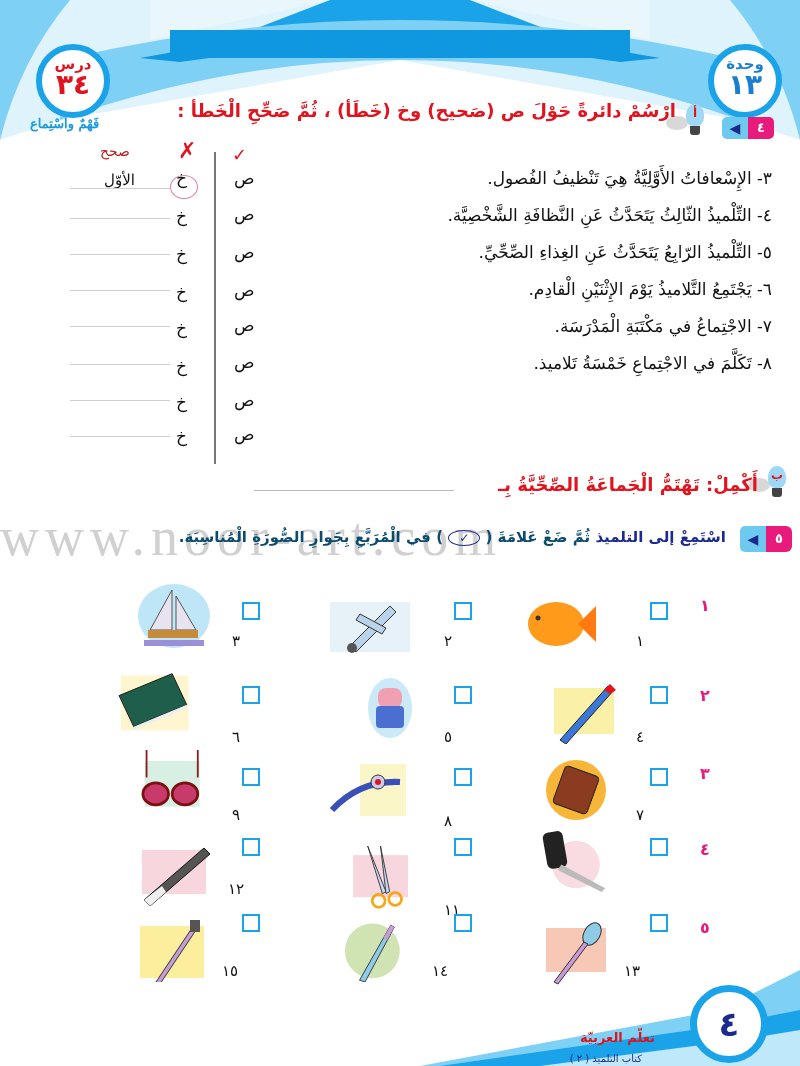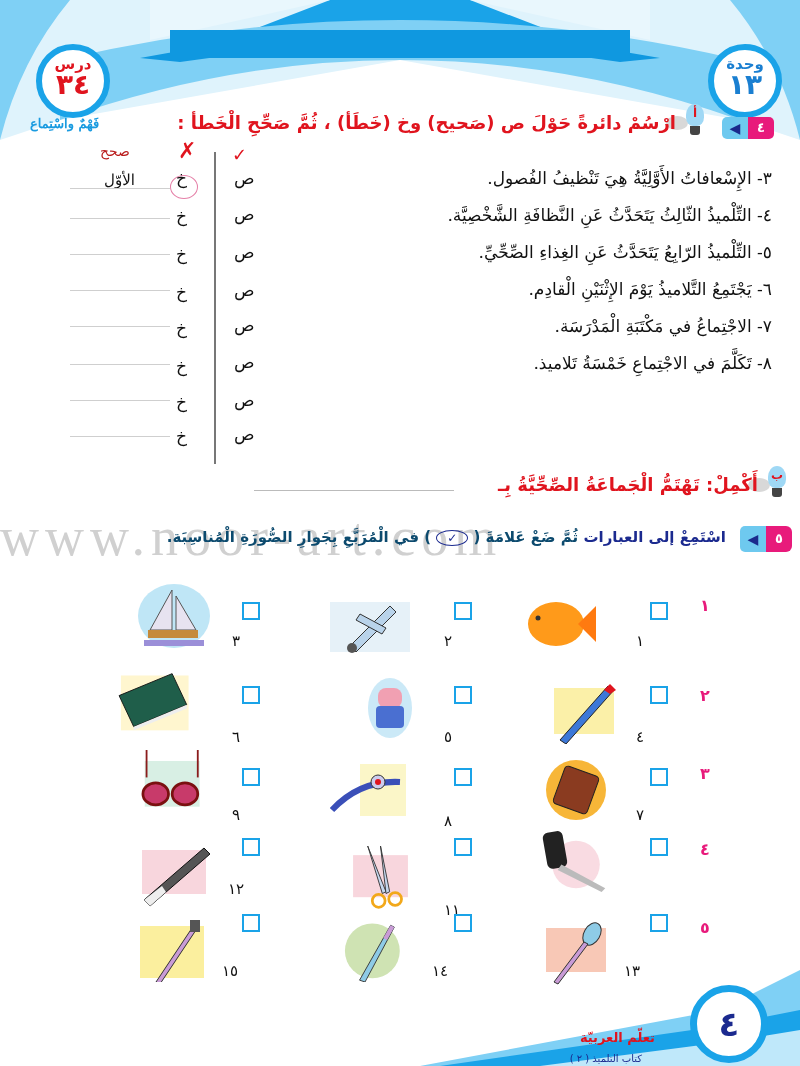--- a/index.html
+++ b/index.html
@@ -92,21 +92,21 @@
 <div class="badge" style="left:722px; top:117px;">
   <div class="cyan">◀</div>
   <div class="pink">٤</div>
 </div>
 <div class="bulb" style="left:684px; top:104px;">
   <div class="shadow"></div>
     <div class="glass"></div>
     <div class="base"></div>
   <div class="letter">أ</div>
 </div>
-<div class="heading" style="right:124px; top:112px; font-size:18px;">ارْسُمْ دائرةً حَوْلَ ص (صَحيح) وخ (خَطَأ) ، ثُمَّ صَحِّحِ الْخَطأ :</div>
+<div class="heading" style="right:124px; top:100px; font-size:18px;">ارْسُمْ دائرةً حَوْلَ ص (صَحيح) وخ (خَطَأ) ، ثُمَّ صَحِّحِ الْخَطأ :</div>
 
 <div class="col-check">✓</div>
 <div class="col-x">✗</div>
 <div class="corr-h">صحح</div>
 <div class="corr-a">الأوّل</div>
 <div class="divider"></div>
 <div class="circled"></div>
 
 <div class="sentences">
   <div class="sentence">٣- الإِسْعافاتُ الأَوَّلِيَّةُ هِيَ تَنْظيفُ الفُصول.</div>
@@ -157,21 +157,21 @@
 </div>
 <div class="heading" style="right:42px; top:474px; font-size:18px;">أَكْمِلْ: تَهْتَمُّ الْجَماعَةُ الصِّحِّيَّةُ بِـ</div>
 <div class="fill-line"></div>
 
 <div class="watermark">www.noor-art.com</div>
 <div class="badge" style="left:740px; top:526px; width:56px; height:26px;">
   <div class="cyan" style="line-height:26px;">◀</div>
   <div class="pink" style="line-height:26px; border-radius:0 6px 6px 0;">٥</div>
 </div>
 <div class="ex5-text" style="right:74px;">
-  <span class="blue">اسْتَمِعْ إلى العبارات</span>
+  <span class="blue">اسْتَمِعْ إلى التلميذ</span>
   <span class="red">ثُمَّ ضَعْ عَلامَةَ (</span>
   <span class="check-paren">✓</span>
   <span class="red">) في الْمُرَبَّعِ بِجَوارِ الصُّورَةِ الْمُناسِبَة.</span>
 </div>
 
 <div class="rownum" style="top:596px;">١</div>
 <div class="cb" style="left:650px; top:602px;"></div>
 <svg class="pic" style="left:518px; top:592px;" viewBox="0 0 80 64">
     <ellipse cx="38" cy="32" rx="28" ry="22" fill="#ff9a1a"></ellipse>
     <polygon points="60,32 78,14 78,50" fill="#ff7a10"></polygon>

